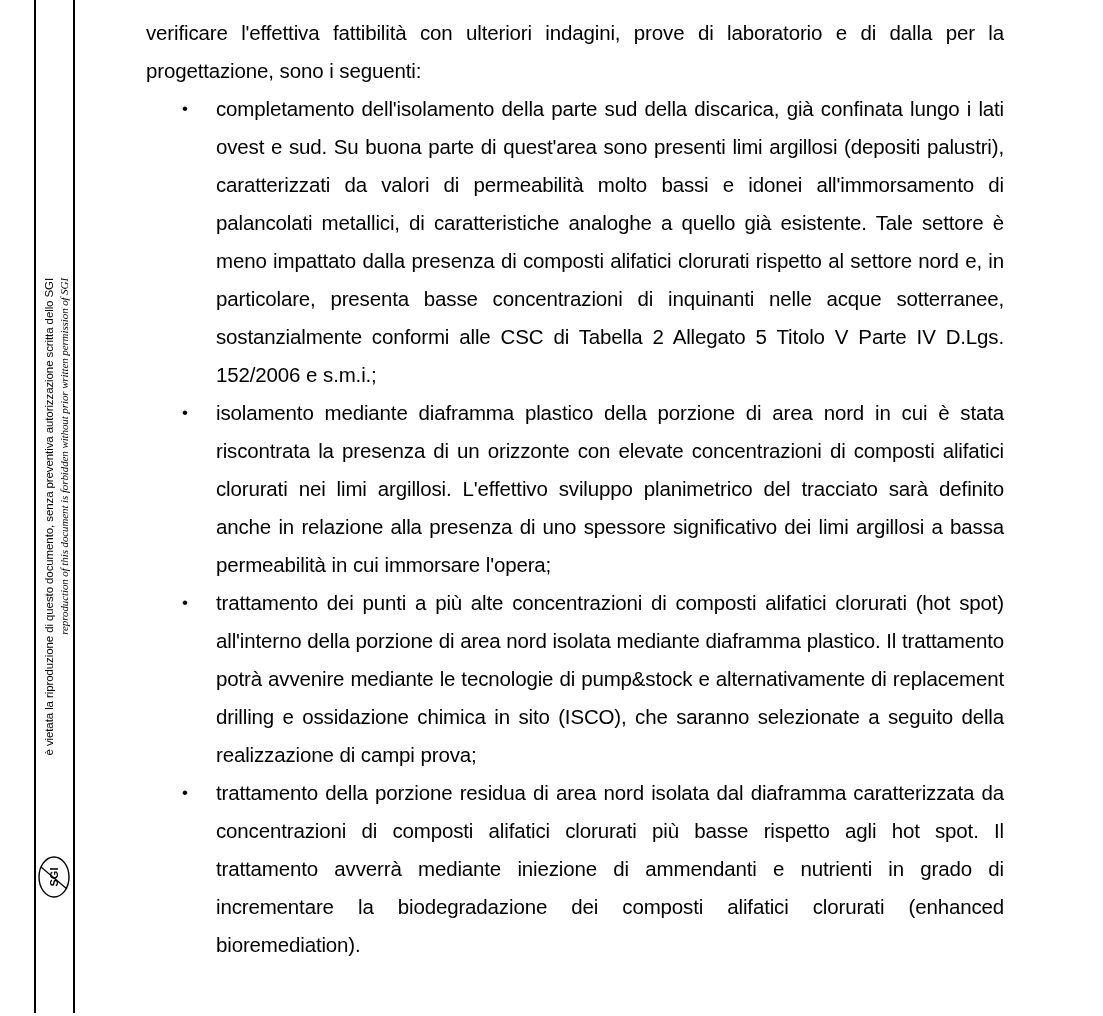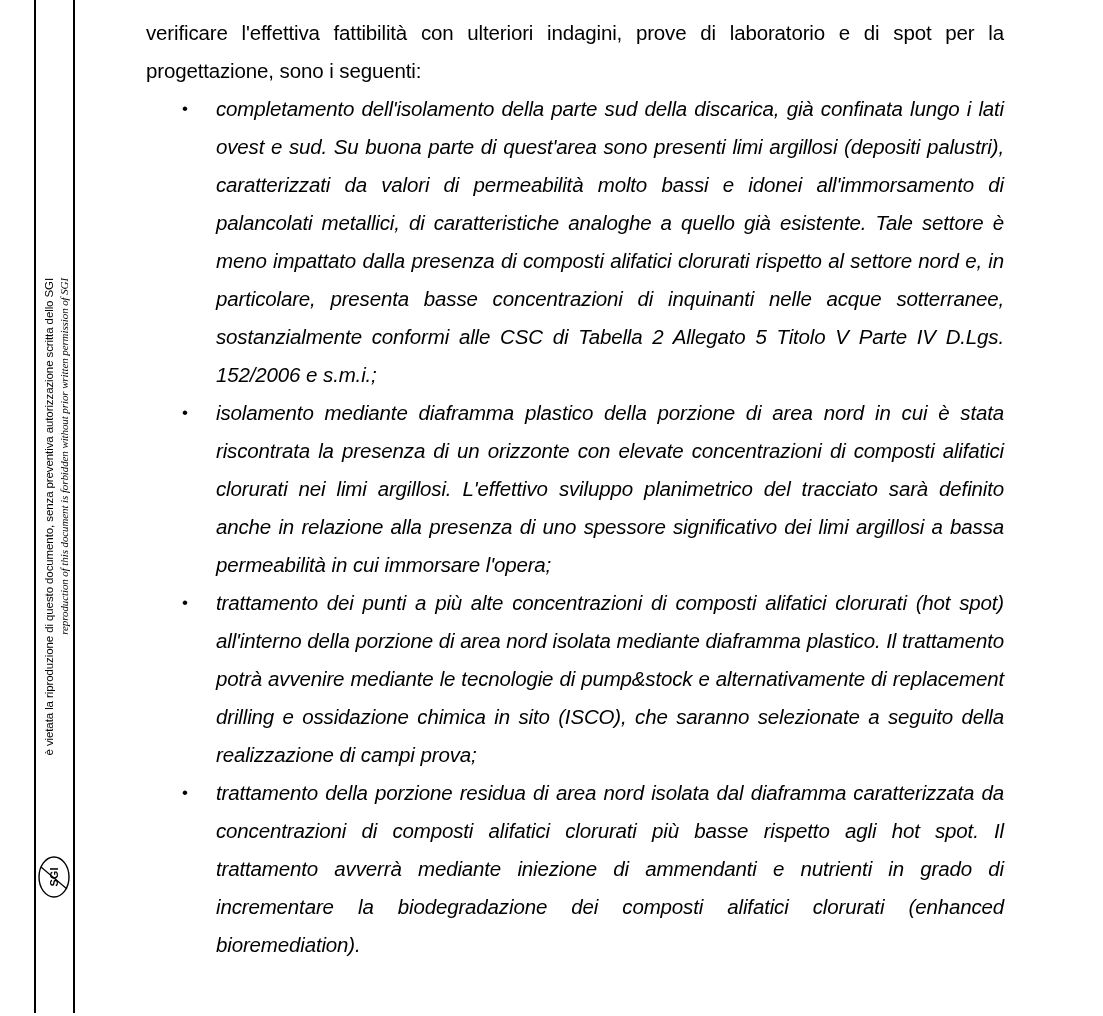--- a/index.html
+++ b/index.html
@@ -111,21 +111,21 @@
     letter-spacing: -0.15px;
     word-spacing: 0.2px;
   }
   .bullet-marker {
     position: absolute;
     left: 36px;
     top: 0;
     font-size: 17px;
     line-height: 38px;
   }
-  .bullet-text { display: block; font-style: italic; }
+  .bullet-text { display: block; }
 </style>
 </head>
 <body>
 
 <div class="page">
 
   <div class="rule rule-outer"></div>
   <div class="rule rule-inner"></div>
 
   <div class="side-strip">
@@ -138,21 +138,21 @@
   <div class="logo">
     <svg width="36" height="48" viewBox="0 0 36 48" xmlns="http://www.w3.org/2000/svg">
       <ellipse cx="18" cy="24" rx="15" ry="20" fill="none" stroke="#000" stroke-width="1.4"></ellipse>
       <path d="M5 14 L31 36" fill="none" stroke="#000" stroke-width="1.2"></path>
       <text x="18" y="24" transform="rotate(-90 18 24)" text-anchor="middle" dominant-baseline="central" font-family="Liberation Sans, sans-serif" font-size="11" font-weight="bold" fill="#000">SGI</text>
     </svg>
   </div>
 
   <div class="body-col">
 
-    <p class="para">verificare l'effettiva fattibilità con ulteriori indagini, prove di laboratorio e di spot per la progettazione, sono i seguenti:</p>
+    <p class="para">verificare l'effettiva fattibilità con ulteriori indagini, prove di laboratorio e di dalla per la progettazione, sono i seguenti:</p>
 
     <ul class="bullet-list">
 
       <li class="bullet-item">
         <span class="bullet-marker">•</span>
         <span class="bullet-text">completamento dell'isolamento della parte sud della discarica, già confinata lungo i lati ovest e sud. Su buona parte di quest'area sono presenti limi argillosi (depositi palustri), caratterizzati da valori di permeabilità molto bassi e idonei all'immorsamento di palancolati metallici, di caratteristiche analoghe a quello già esistente. Tale settore è meno impattato dalla presenza di composti alifatici clorurati rispetto al settore nord e, in particolare, presenta basse concentrazioni di inquinanti nelle acque sotterranee, sostanzialmente conformi alle CSC di Tabella 2 Allegato 5 Titolo V Parte IV D.Lgs. 152/2006 e s.m.i.;</span>
       </li>
 
       <li class="bullet-item">
         <span class="bullet-marker">•</span>

